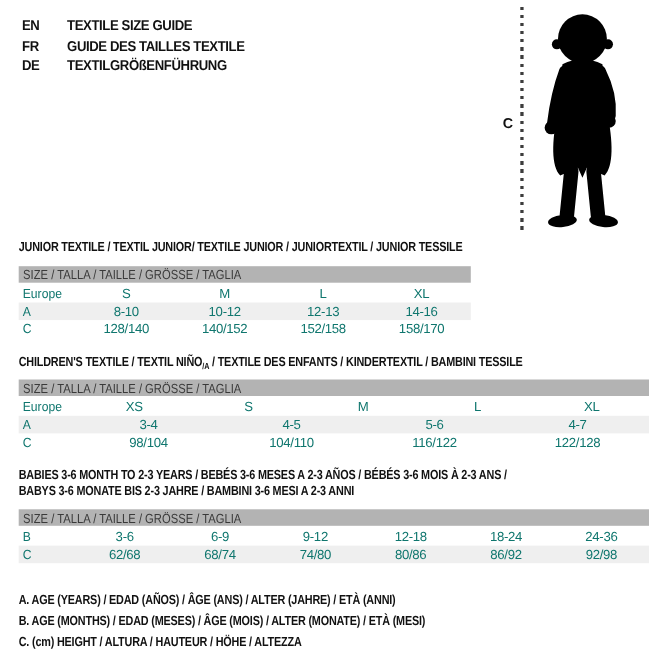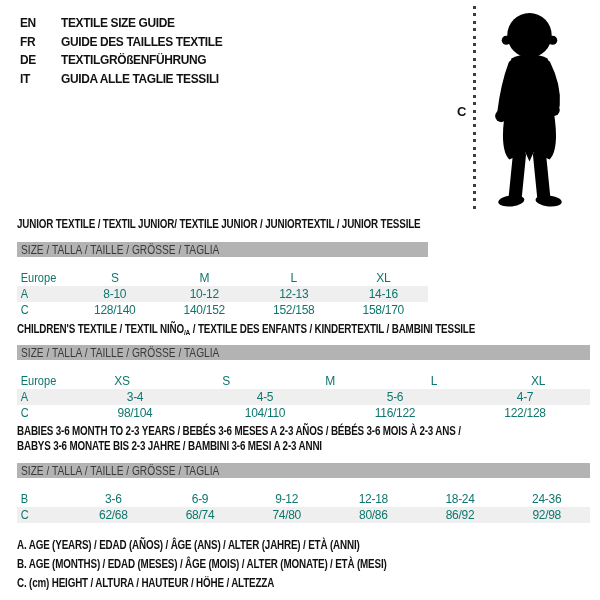--- a/index.html
+++ b/index.html
@@ -46,21 +46,21 @@
 
   
   .size-table { position:absolute; left:17px; }
   #junior-table   { top:242px; width:411px; --rh:16px; }
   #children-table { top:345px; width:573px; --rh:16px; }
   #babies-table   { top:463px; width:573px; --rh:16px; }
 
   .t-header {
     background:var(--bar, #b3b3b3); height:15px;
     display:flex; align-items:center; padding-left:4px;
-    margin-bottom:13px;
+    margin-bottom:2px;
   }
   .t-header span {
     font-size:12px; color:#3a3a3a; white-space:nowrap;
     transform:scaleX(0.85); transform-origin:left center;
   }
   .t-row { display:flex; height:var(--rh); line-height:var(--rh); font-size:12px; color:#0f766e; }
   .t-row.alt { background:var(--alt, #efefef); }
   .t-label { width:53px; flex:none; padding-left:4px;
     transform:scaleX(0.92); transform-origin:left center; }
   .t-cell { flex:1; text-align:center; letter-spacing:-0.3px; }
@@ -83,24 +83,20 @@
       <span class="lang-code">EN</span>
       <span class="lang-label">TEXTILE SIZE GUIDE</span>
     </div>
     <div class="lang-row">
       <span class="lang-code">FR</span>
       <span class="lang-label">GUIDE DES TAILLES TEXTILE</span>
     </div>
     <div class="lang-row">
       <span class="lang-code">DE</span>
       <span class="lang-label">TEXTILGRÖßENFÜHRUNG</span>
-    </div>
-    <div class="lang-row">
-      <span class="lang-code">IT</span>
-      <span class="lang-label">GUIDA ALLE TAGLIE TESSILI</span>
     </div>
   </div>
 
   <div class="measure-line"></div>
   <div class="c-label">C</div>
   <svg class="baby" viewBox="0 0 100 200" width="105" height="202" aria-hidden="true">
     <g fill="#000">
       <circle cx="48" cy="27" r="22"></circle>
       <circle cx="25" cy="32" r="4.5"></circle>
       <circle cx="71" cy="32" r="4.5"></circle>

